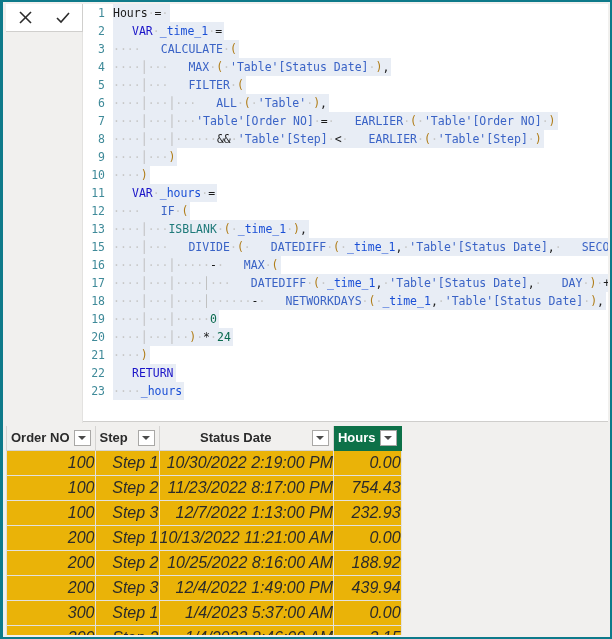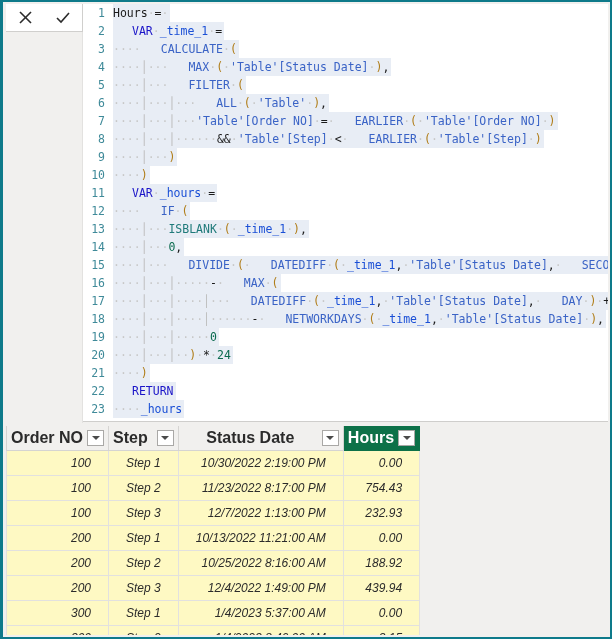--- a/index.html
+++ b/index.html
@@ -110,21 +110,21 @@
     table-layout:fixed;
     font-family:"Liberation Sans", sans-serif;
     background:#ffffff;
   }
   table.grid th{
     height:24px;
     background:#f1f0ee;
     border:1px solid #d5d4d2;
     border-top:none;
     color:#2b2b2b;
-    font-size:16px;
+    font-size:13px;
     font-weight:bold;
     padding:0 4px;
     box-sizing:border-box;
     position:relative;
     white-space:nowrap;
   }
   table.grid th.hl{
     background:#0d7148;
     color:#ffffff;
     border-color:#0d7148;
@@ -145,26 +145,26 @@
   }
   .filter-btn .caret{
     width:0;height:0;
     border-left:4px solid transparent;
     border-right:4px solid transparent;
     border-top:4px solid #4a4a4a;
   }
   table.grid td{
     height:25px;
     border:1px solid #e2e1df;
-    font-size:12px;
+    font-size:16px;
     font-style:italic;
     color:#2b2b2b;
-    padding:0 17px;
-    box-sizing:border-box;
-    background:#fef9c3;
+    padding:0 0;
+    box-sizing:border-box;
+    background:#eab308;
     white-space:nowrap;
   }
   td.num{text-align:right;}
   td.txt{text-align:right;}
   td.hoursCell{background:#eceae8;text-align:right;}
   td.dateCell{text-align:right;}
 </style>
 </head>
 <body>
 
@@ -199,21 +199,20 @@
         <div class="code-line"><span class="lineno">4</span><span class="code-text"><span class="t-dot">····</span><span class="t-guide">│</span><span class="t-dot">···</span><span class="t-fn">MAX</span><span class="t-dot">·</span><span class="t-paren">(</span><span class="t-dot">·</span><span class="t-tbl">'Table'[Status Date]</span><span class="t-dot">·</span><span class="t-paren">)</span><span class="t-op">,</span></span></div>
         <div class="code-line"><span class="lineno">5</span><span class="code-text"><span class="t-dot">····</span><span class="t-guide">│</span><span class="t-dot">···</span><span class="t-fn">FILTER</span><span class="t-dot">·</span><span class="t-paren">(</span></span></div>
         <div class="code-line"><span class="lineno">6</span><span class="code-text"><span class="t-dot">····</span><span class="t-guide">│</span><span class="t-dot">···</span><span class="t-guide">│</span><span class="t-dot">···</span><span class="t-fn">ALL</span><span class="t-dot">·</span><span class="t-paren">(</span><span class="t-dot">·</span><span class="t-tbl">'Table'</span><span class="t-dot">·</span><span class="t-paren">)</span><span class="t-op">,</span></span></div>
         <div class="code-line"><span class="lineno">7</span><span class="code-text"><span class="t-dot">····</span><span class="t-guide">│</span><span class="t-dot">···</span><span class="t-guide">│</span><span class="t-dot">···</span><span class="t-tbl">'Table'[Order NO]</span><span class="t-dot">·</span><span class="t-op">=</span><span class="t-dot">·</span><span class="t-fn">EARLIER</span><span class="t-dot">·</span><span class="t-paren">(</span><span class="t-dot">·</span><span class="t-tbl">'Table'[Order NO]</span><span class="t-dot">·</span><span class="t-paren">)</span></span></div>
         <div class="code-line"><span class="lineno">8</span><span class="code-text"><span class="t-dot">····</span><span class="t-guide">│</span><span class="t-dot">···</span><span class="t-guide">│</span><span class="t-dot">······</span><span class="t-op">&amp;&amp;</span><span class="t-dot">·</span><span class="t-tbl">'Table'[Step]</span><span class="t-dot">·</span><span class="t-op">&lt;</span><span class="t-dot">·</span><span class="t-fn">EARLIER</span><span class="t-dot">·</span><span class="t-paren">(</span><span class="t-dot">·</span><span class="t-tbl">'Table'[Step]</span><span class="t-dot">·</span><span class="t-paren">)</span></span></div>
         <div class="code-line"><span class="lineno">9</span><span class="code-text"><span class="t-dot">····</span><span class="t-guide">│</span><span class="t-dot">···</span><span class="t-paren">)</span></span></div>
         <div class="code-line"><span class="lineno">10</span><span class="code-text"><span class="t-dot">····</span><span class="t-paren">)</span></span></div>
         <div class="code-line"><span class="lineno">11</span><span class="code-text"><span class="t-kw">VAR</span><span class="t-dot">·</span><span class="t-var">_hours</span><span class="t-dot">·</span><span class="t-op">=</span></span></div>
         <div class="code-line"><span class="lineno">12</span><span class="code-text"><span class="t-dot">····</span><span class="t-fn">IF</span><span class="t-dot">·</span><span class="t-paren">(</span></span></div>
         <div class="code-line"><span class="lineno">13</span><span class="code-text"><span class="t-dot">····</span><span class="t-guide">│</span><span class="t-dot">···</span><span class="t-fn2">ISBLANK</span><span class="t-dot">·</span><span class="t-paren">(</span><span class="t-dot">·</span><span class="t-var">_time_1</span><span class="t-dot">·</span><span class="t-paren">)</span><span class="t-op">,</span></span></div>
-        <div class="code-line"><span class="lineno">14</span><span class="code-text"><span class="t-dot">····</span><span class="t-guide">│</span><span class="t-dot">···</span><span class="t-num">0</span><span class="t-op">,</span></span></div>
         <div class="code-line"><span class="lineno">15</span><span class="code-text"><span class="t-dot">····</span><span class="t-guide">│</span><span class="t-dot">···</span><span class="t-fn">DIVIDE</span><span class="t-dot">·</span><span class="t-paren">(</span><span class="t-dot">·</span><span class="t-fn">DATEDIFF</span><span class="t-dot">·</span><span class="t-paren">(</span><span class="t-dot">·</span><span class="t-var">_time_1</span><span class="t-op">,</span><span class="t-dot">·</span><span class="t-tbl">'Table'[Status Date]</span><span class="t-op">,</span><span class="t-dot">·</span><span class="t-fn">SECOND</span><span class="t-dot">·</span><span class="t-paren">)</span><span class="t-op">,</span><span class="t-dot">·</span><span class="t-num">3600</span></span></div>
         <div class="code-line"><span class="lineno">16</span><span class="code-text"><span class="t-dot">····</span><span class="t-guide">│</span><span class="t-dot">···</span><span class="t-guide">│</span><span class="t-dot">·····</span><span class="t-op">-</span><span class="t-dot">·</span><span class="t-fn">MAX</span><span class="t-dot">·</span><span class="t-paren">(</span></span></div>
         <div class="code-line"><span class="lineno">17</span><span class="code-text"><span class="t-dot">····</span><span class="t-guide">│</span><span class="t-dot">···</span><span class="t-guide">│</span><span class="t-dot">····</span><span class="t-guide">│</span><span class="t-dot">···</span><span class="t-fn">DATEDIFF</span><span class="t-dot">·</span><span class="t-paren">(</span><span class="t-dot">·</span><span class="t-var">_time_1</span><span class="t-op">,</span><span class="t-dot">·</span><span class="t-tbl">'Table'[Status Date]</span><span class="t-op">,</span><span class="t-dot">·</span><span class="t-fn">DAY</span><span class="t-dot">·</span><span class="t-paren">)</span><span class="t-dot">·</span><span class="t-op">+</span><span class="t-dot">·</span><span class="t-num">1</span></span></div>
         <div class="code-line"><span class="lineno">18</span><span class="code-text"><span class="t-dot">····</span><span class="t-guide">│</span><span class="t-dot">···</span><span class="t-guide">│</span><span class="t-dot">····</span><span class="t-guide">│</span><span class="t-dot">······</span><span class="t-op">-</span><span class="t-dot">·</span><span class="t-fn">NETWORKDAYS</span><span class="t-dot">·</span><span class="t-paren">(</span><span class="t-dot">·</span><span class="t-var">_time_1</span><span class="t-op">,</span><span class="t-dot">·</span><span class="t-tbl">'Table'[Status Date]</span><span class="t-dot">·</span><span class="t-paren">)</span><span class="t-op">,</span></span></div>
         <div class="code-line"><span class="lineno">19</span><span class="code-text"><span class="t-dot">····</span><span class="t-guide">│</span><span class="t-dot">···</span><span class="t-guide">│</span><span class="t-dot">·····</span><span class="t-num">0</span></span></div>
         <div class="code-line"><span class="lineno">20</span><span class="code-text"><span class="t-dot">····</span><span class="t-guide">│</span><span class="t-dot">···</span><span class="t-guide">│</span><span class="t-dot">··</span><span class="t-paren">)</span><span class="t-dot">·</span><span class="t-op">*</span><span class="t-dot">·</span><span class="t-num">24</span></span></div>
         <div class="code-line"><span class="lineno">21</span><span class="code-text"><span class="t-dot">····</span><span class="t-paren">)</span></span></div>
         <div class="code-line"><span class="lineno">22</span><span class="code-text"><span class="t-kw">RETURN</span></span></div>
         <div class="code-line"><span class="lineno">23</span><span class="code-text"><span class="t-dot">····</span><span class="t-var">_hours</span></span></div>
       </div>

